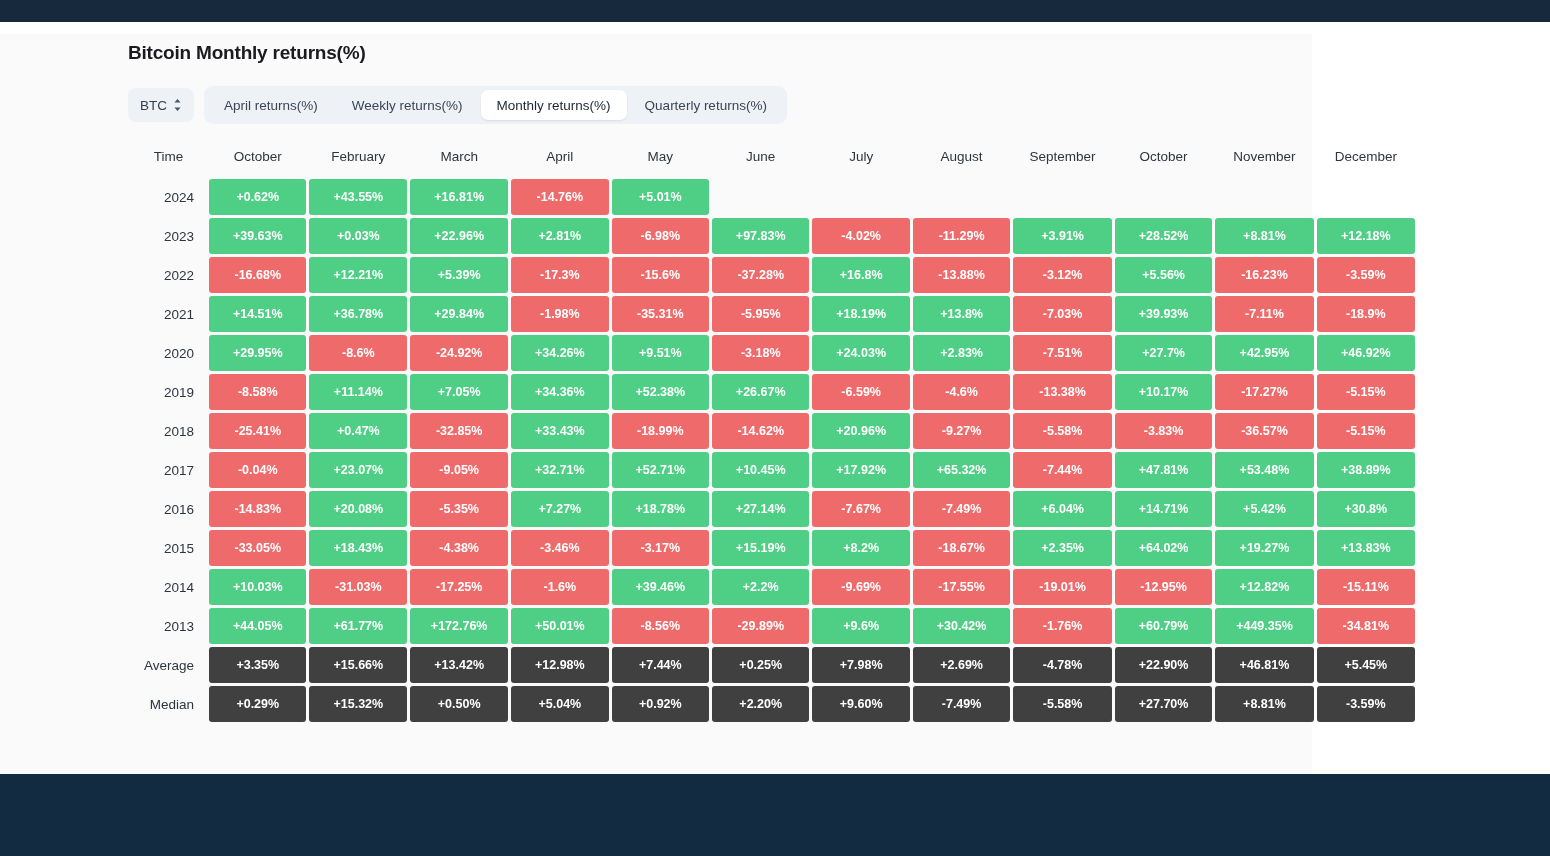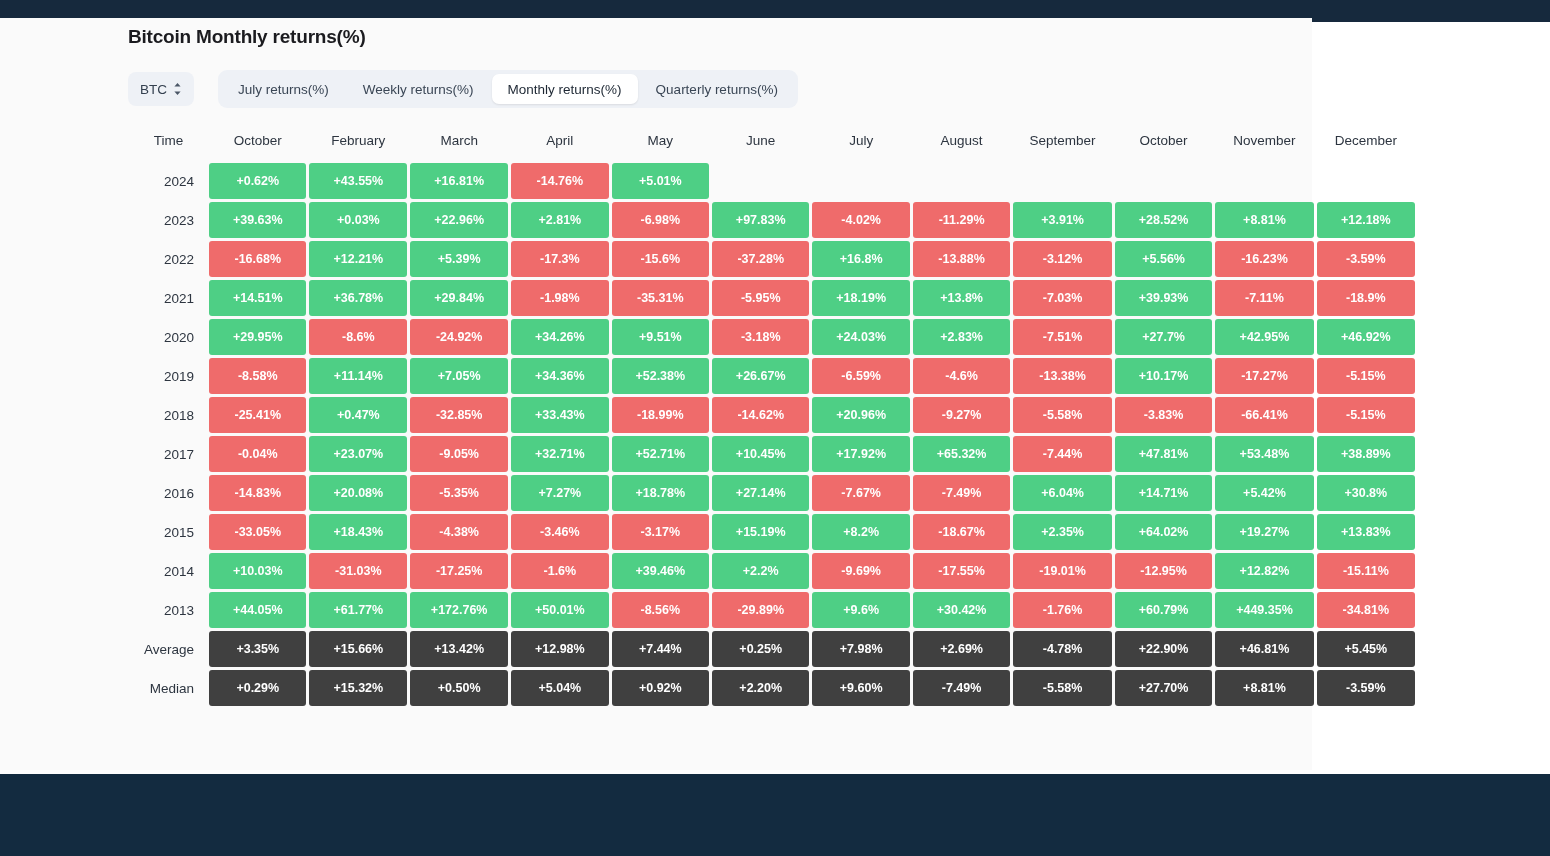--- a/index.html
+++ b/index.html
@@ -7,36 +7,36 @@
     width: 1550px; height: 856px;
     font-family: "Liberation Sans", sans-serif;
     background: #ffffff;
     overflow: hidden;
   }
   #topbar {
     position: absolute; left: 0; top: 0; width: 1550px; height: 22px;
     background: #16293d;
   }
   #page {
-    position: absolute; left: 0; top: 18px; width: 1312px; height: 752px;
+    position: absolute; left: 0; top: 34px; width: 1312px; height: 752px;
     background: #fafafa;
   }
   #footer {
     position: absolute; left: 0; top: 774px; width: 1550px; height: 82px;
     background: #132b40;
   }
 
   
   #content { position: absolute; left: 128px; top: 8px; width: 1300px; }
   #title {
     font-size: 19px; font-weight: bold; color: #1b1b1f;
     margin-bottom: 22px; letter-spacing: -0.2px;
   }
 
-  #controls { display: flex; align-items: center; gap: 24px; margin-bottom: 16px; }
+  #controls { display: flex; align-items: center; gap: 10px; margin-bottom: 16px; }
   #asset-select {
     display: flex; align-items: center; justify-content: center; gap: 6px;
     background: #eef1f6; border-radius: 8px;
     height: 34px; padding: 0 12px; font-size: 13.5px; color: #34404f;
     cursor: pointer; min-width: 58px;
   }
   #asset-select .chev { display: flex; flex-direction: column; line-height: 5px; font-size: 9px; color: #4a5666; }
   #tabs {
     display: flex; align-items: center; background: #eef1f6;
     border-radius: 9px; padding: 4px; gap: 2px; height: 38px;
@@ -83,21 +83,21 @@
       <div id="asset-select">
         <span>BTC</span>
         <span class="chev">
           <svg width="9" height="14" viewBox="0 0 9 14" aria-hidden="true">
             <path d="M4.5 1 L7.6 4.6 L1.4 4.6 Z" fill="#4a5666"></path>
             <path d="M4.5 13 L7.6 9.4 L1.4 9.4 Z" fill="#4a5666"></path>
           </svg>
         </span>
       </div>
       <div id="tabs">
-        <div class="tab">July returns(%)</div>
+        <div class="tab">April returns(%)</div>
         <div class="tab">Weekly returns(%)</div>
         <div class="tab active">Monthly returns(%)</div>
         <div class="tab">Quarterly returns(%)</div>
       </div>
     </div>
 
     <table>
       <thead>
         <tr id="head-row">
             <th class="time-col">Time</th>
@@ -211,21 +211,21 @@
             <td class="neg">-25.41%</td>
             <td class="pos">+0.47%</td>
             <td class="neg">-32.85%</td>
             <td class="pos">+33.43%</td>
             <td class="neg">-18.99%</td>
             <td class="neg">-14.62%</td>
             <td class="pos">+20.96%</td>
             <td class="neg">-9.27%</td>
             <td class="neg">-5.58%</td>
             <td class="neg">-3.83%</td>
-            <td class="neg">-66.41%</td>
+            <td class="neg">-36.57%</td>
             <td class="neg">-5.15%</td>
           </tr>
           <tr>
             <th>2017</th>
             <td class="neg">-0.04%</td>
             <td class="pos">+23.07%</td>
             <td class="neg">-9.05%</td>
             <td class="pos">+32.71%</td>
             <td class="pos">+52.71%</td>
             <td class="pos">+10.45%</td>

